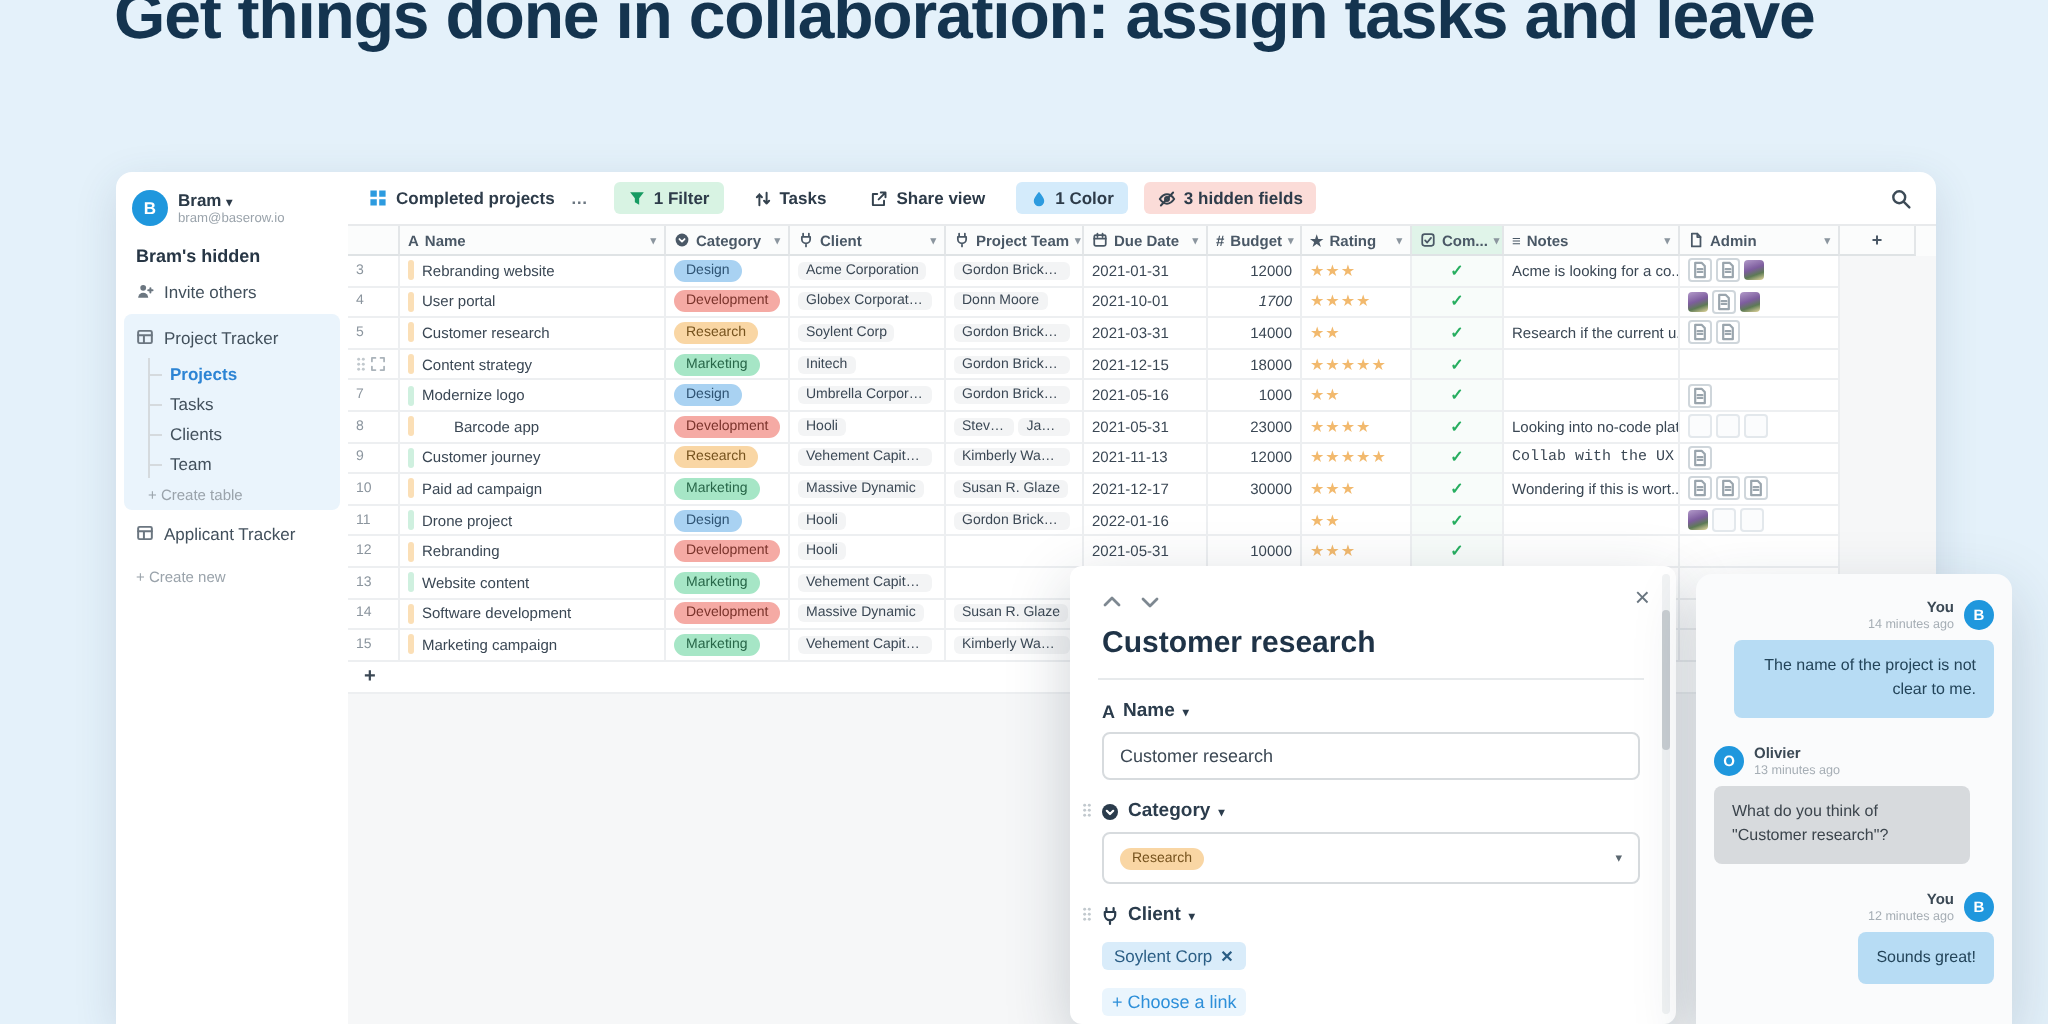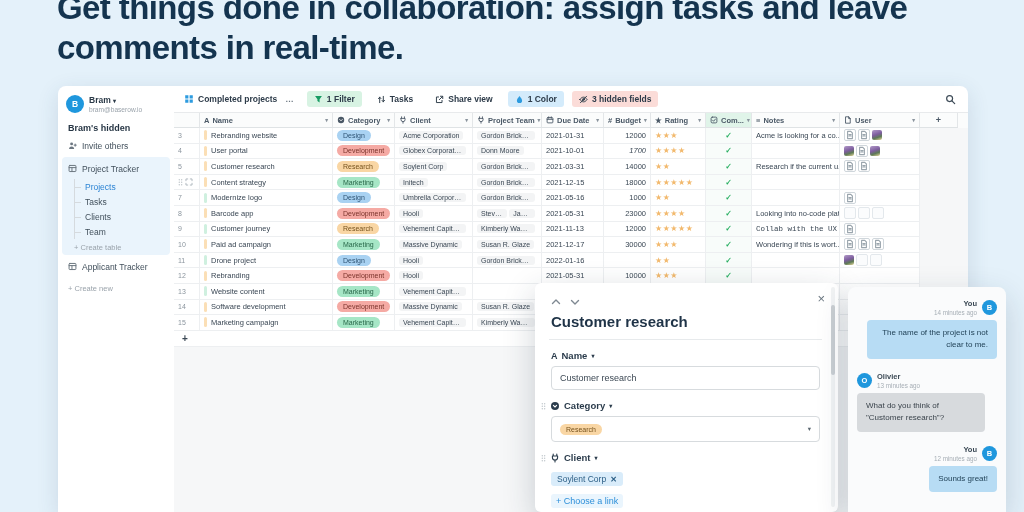--- a/index.html
+++ b/index.html
@@ -20,21 +20,21 @@
   .user-name .dd{font-size:6px;color:#2b3a48}
   .user-email{font-size:6.6px;color:#9aa3ab;margin-top:1px}
   .side-item{display:flex;align-items:center;gap:5px;padding:4.5px 2px;cursor:pointer;}
   .side-item .ico{width:9px;height:9px;color:#6b7680;flex:0 0 auto}
   .group-label{font-weight:700;color:#273645;font-size:9px;margin:10px 2px 3px;}
   .side-table{margin-top:2px}
   .side-table.active{background:#eaf4fc;border-radius:4px;padding:2px 4px;margin:2px -4px 0;}
   .tree{border-left:1px solid #d5dade;margin:1px 0 1px 8px;}
   .kid{position:relative;padding:2.5px 0 2.5px 10px;color:#42505c;cursor:pointer}
   .kid::before{content:"";position:absolute;left:0;top:50%;width:6px;height:1px;background:#d5dade}
-  .kid.active{color:#2d84d4;font-weight:400}
+  .kid.active{color:#2d84d4;font-weight:700}
   .muted-link{color:#9aa3ab;font-size:7.5px;padding:3px 0 1px 8px;cursor:pointer}
   .create-new{color:#9aa3ab;font-size:7.5px;margin-top:8px;padding-left:2px;cursor:pointer}
   
   .main{flex:1;display:flex;flex-direction:column;min-width:0}
   .toolbar{height:26px;display:flex;align-items:center;gap:8px;padding:0 12px 0 10px;
     border-bottom:1px solid #e8eaec;font-size:8.5px;color:#2e3c4a;}
   .view-name{display:flex;align-items:center;gap:4px;font-weight:700;cursor:pointer}
   .view-name .ico{width:10px;height:10px;color:#2d9bdf}
   .more{color:#6b7680;font-weight:700;letter-spacing:1px;cursor:pointer;margin-right:4px}
   .tbtn{display:flex;align-items:center;gap:4px;border:0;background:transparent;border-radius:3px;
@@ -117,21 +117,21 @@
   .bubble{margin-top:4px;border-radius:4px;padding:7px 9px;font-size:8px;line-height:1.55}
   .bubble.self{background:#b7dcf4;color:#234459;text-align:right;margin-left:10px}
   .bubble.other{background:#d7dadd;color:#3b444c;margin-right:12px}
   .bubble.small{display:inline-block;float:right}
 </style>
 </head>
 <body>
 
 <div class="stage">
 
-  <h1 class="headline"><span>Get things done in collaboration: assign tasks and leave</span><br><span>comments in real-time.</span></h1>
+  <h1 class="headline"><span>Get things done in collaboration: assign tasks and leave</span><br></h1>
 
   <div class="app">
     <aside class="sidebar">
       <div class="user">
         <div class="avatar">B</div>
         <div class="c-meta">
           <div class="user-name"><span>Bram</span> <span class="dd">▾</span></div>
           <div class="user-email">bram@baserow.io</div>
         </div>
       </div>
@@ -279,21 +279,21 @@
             <div class="th" style="width: 88px;">
               <span>≡</span>
               <span>Notes</span>
               <span class="dd">▾</span>
             </div>
             <div class="th" style="width: 80px;">
               <span class="ico"><svg viewBox="0 0 10 10" fill="none" stroke="currentColor" stroke-width="1.1" stroke-linecap="round" stroke-linejoin="round">
                   <path d="M2.4 1h3.4L7.8 3v6H2.4z"></path>
                   <path d="M5.8 1v2.2h2"></path>
                 </svg></span>
-              <span>User</span>
+              <span>Admin</span>
               <span class="dd">▾</span>
             </div>
             <div class="th" style="width: 38px; justify-content: center; font-size: 9px;">+</div>
           </div>
         <div id="tbody">
             <div class="tr">
               <div class="td num" style="width: 26px;">3</div>
               <div class="td" style="width: 133px;">
                 <span class="strip" style="background: rgb(251, 223, 182);"></span>
                 <span>Rebranding website</span>
@@ -460,21 +460,21 @@
               <div class="td" style="width: 88px;"></div>
               <div class="td" style="width: 80px;">
                 <span class="fchip "><svg viewBox="0 0 10 10" fill="none" stroke="currentColor" stroke-width="1.1" stroke-linecap="round" stroke-linejoin="round">
                     <path d="M2.6 1.4h3.2L7.4 3v5.6H2.6z"></path>
                     <path d="M3.8 4.6h2.4M3.8 6h2.4"></path>
                   </svg></span>
               </div>
             </div>
             <div class="tr">
               <div class="td num" style="width: 26px;">8</div>
-              <div class="td" style="width: 133px;">
+              <div class="td" style="width: 133px; gap: 16px;">
                 <span class="strip" style="background: rgb(251, 223, 182);"></span>
                 <span>Barcode app</span>
               </div>
               <div class="td" style="width: 62px;">
                 <span class="catpill" style="background: rgb(245, 170, 164); color: rgb(122, 51, 43);">Development</span>
               </div>
               <div class="td" style="width: 78px;">
                 <span class="chip">Hooli</span>
               </div>
               <div class="td" style="width: 69px;">

